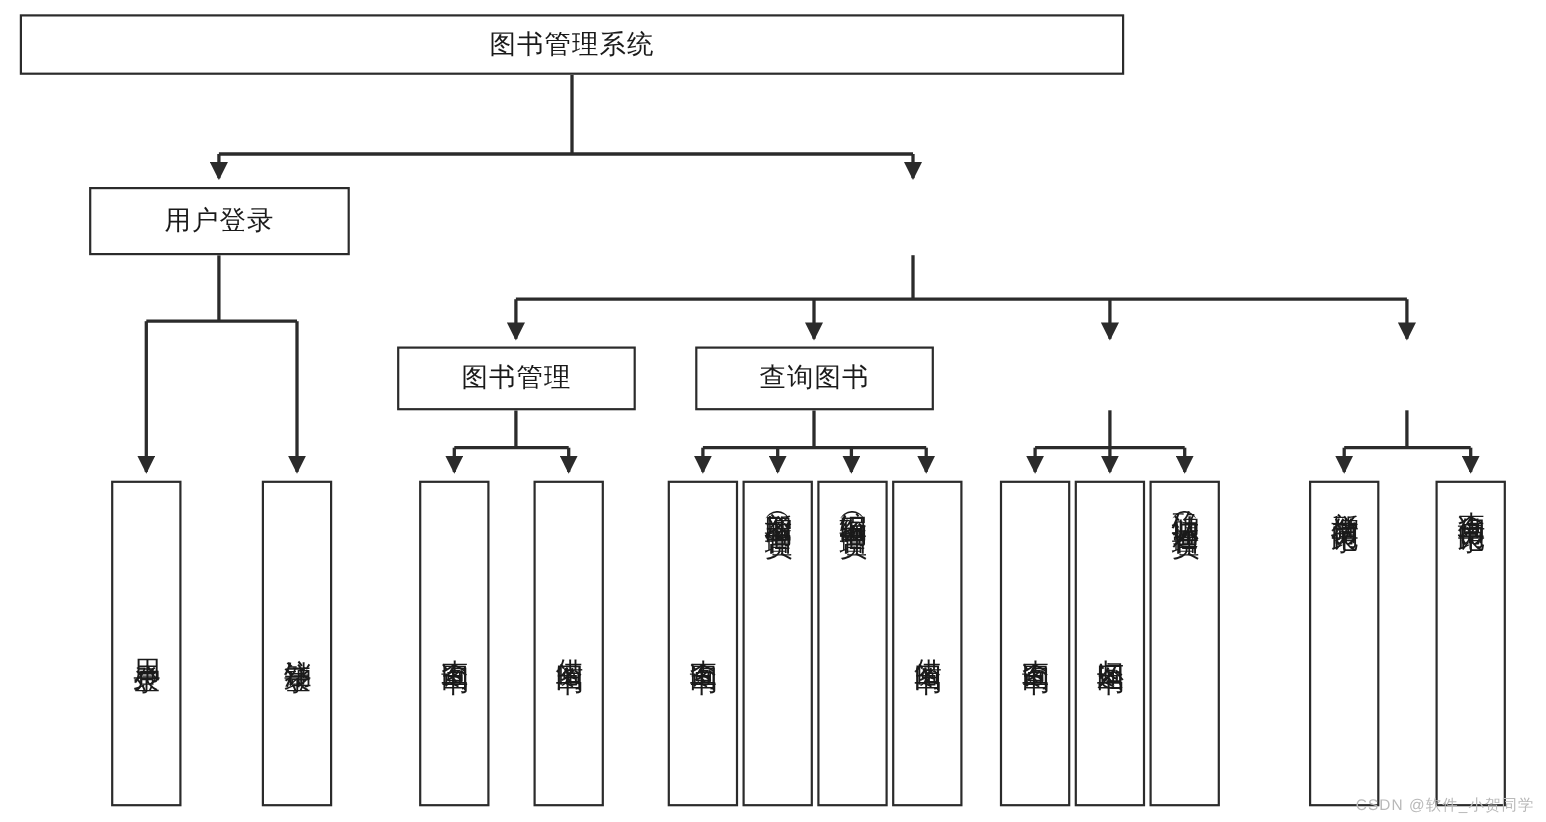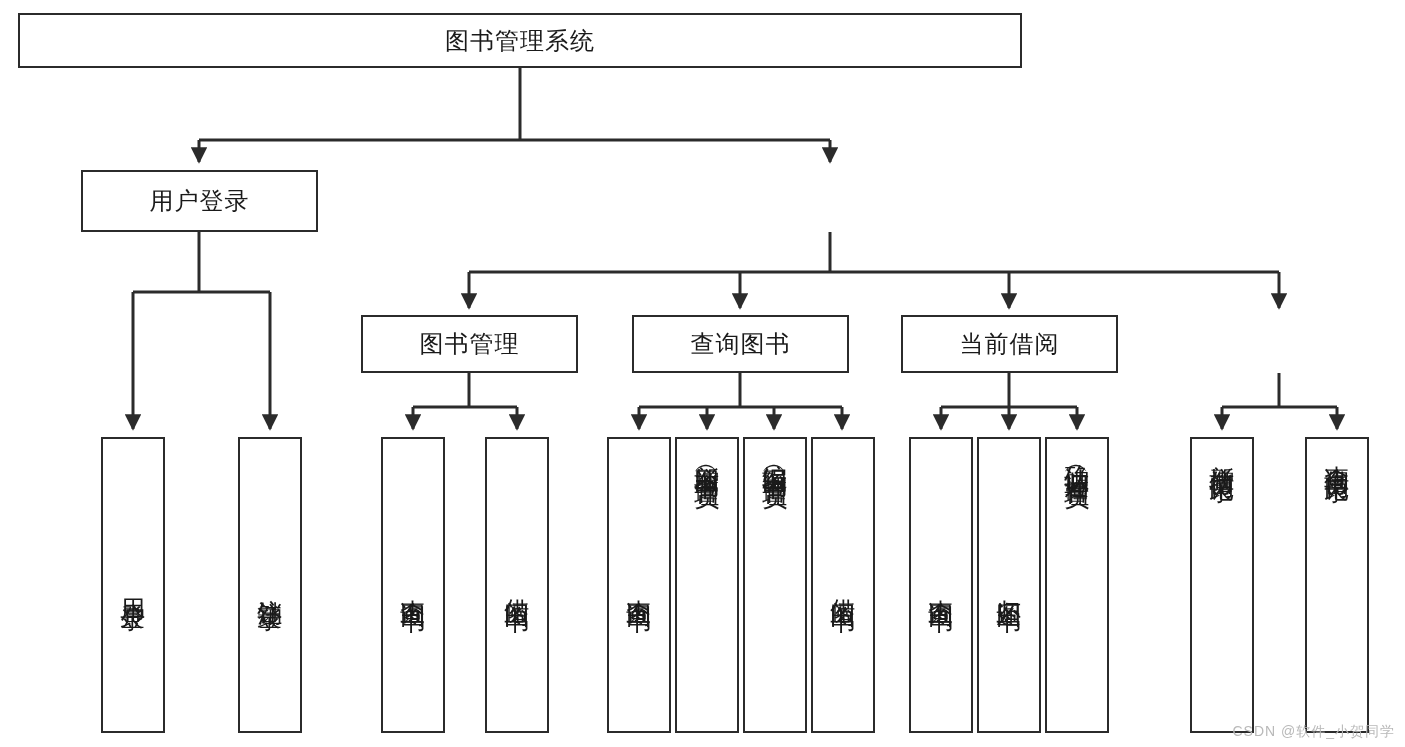--- a/index.html
+++ b/index.html
@@ -132,23 +132,20 @@
   <div class="node" style="left:81px; top:170px; width:237px; height:62px;">
     <span class="node-label">用户登录</span>
   </div>
 
   <div class="node" style="left:361px; top:315px; width:217px; height:58px;">
     <span class="node-label">图书管理</span>
   </div>
   <div class="node" style="left:632px; top:315px; width:217px; height:58px;">
     <span class="node-label">查询图书</span>
   </div>
-  <div class="node" style="left:901px; top:315px; width:217px; height:58px;">
-    <span class="node-label">当前借阅</span>
-  </div>
 
   <div class="node leaf short" style="left:101px; top:437px; width:64px; height:296px;">
     <span class="node-label">用户登录</span>
   </div>
   <div class="node leaf short" style="left:238px; top:437px; width:64px; height:296px;">
     <span class="node-label">注销登录</span>
   </div>
 
   <div class="node leaf short" style="left:381px; top:437px; width:64px; height:296px;">
     <span class="node-label">查询图书</span>

